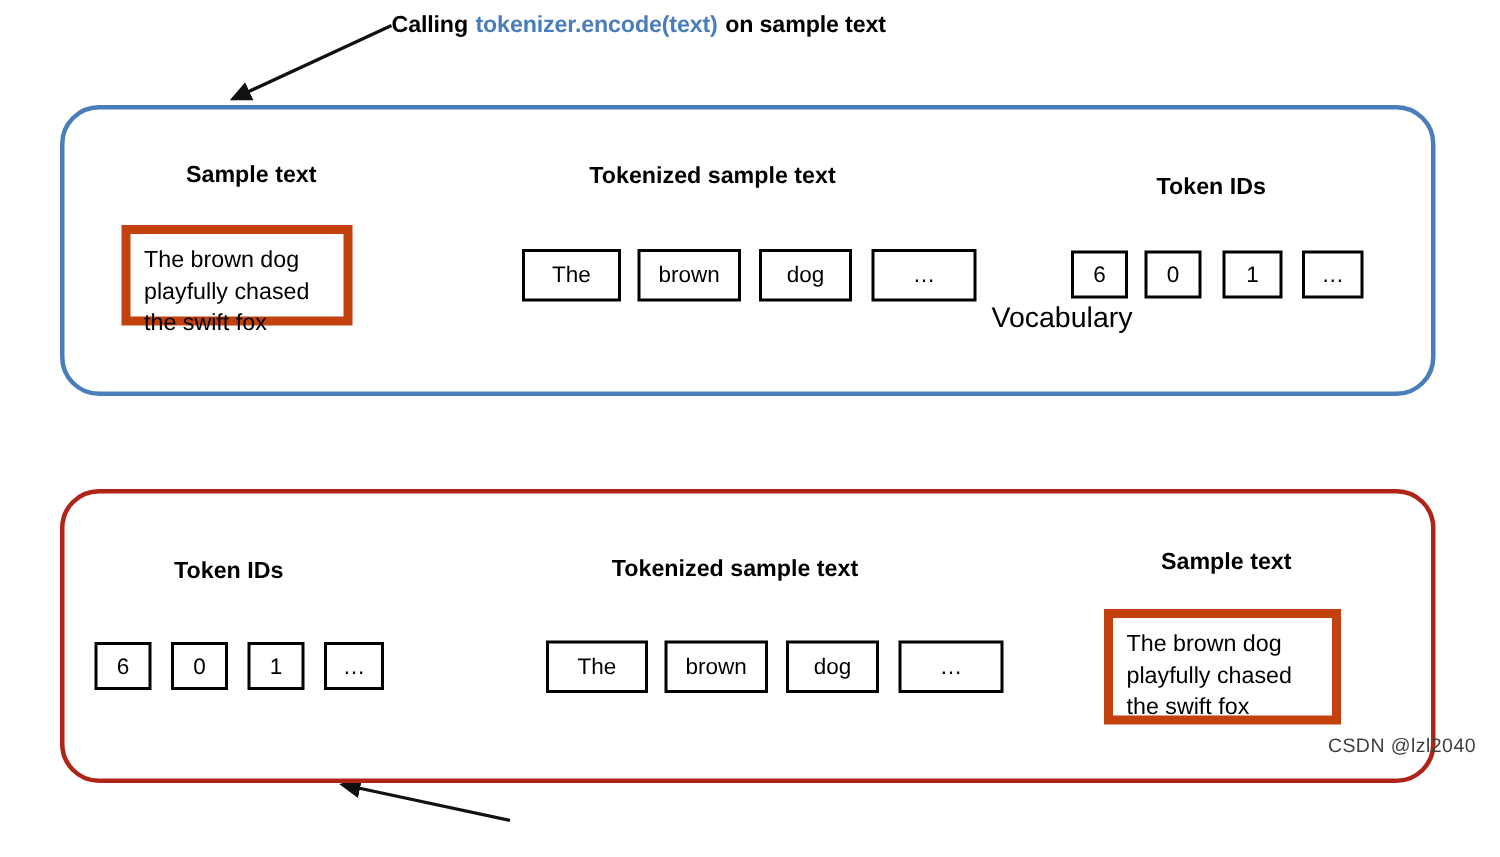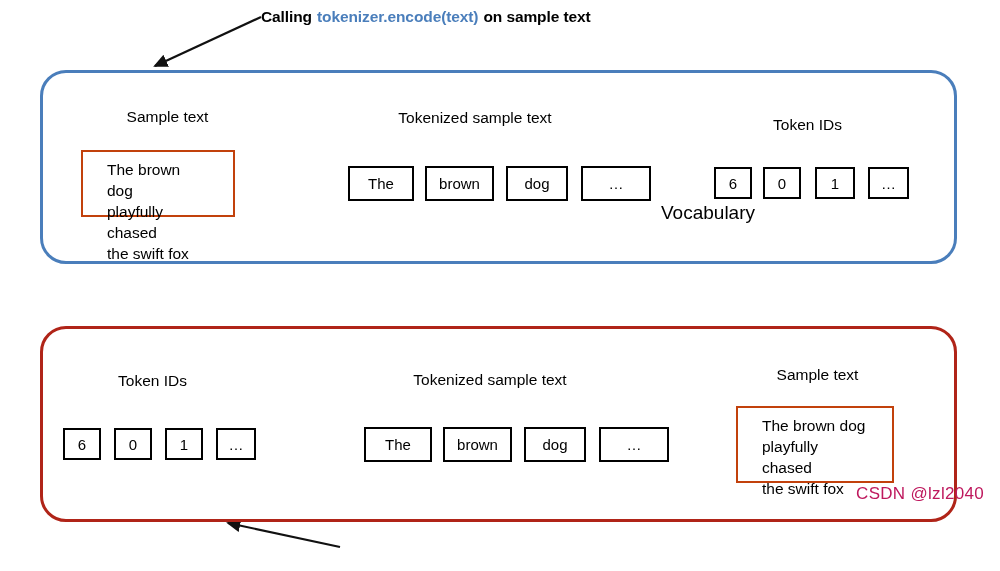--- a/index.html
+++ b/index.html
@@ -48,35 +48,35 @@
     white-space: nowrap;
     letter-spacing: -0.1px;
   }
   .caption .code-blue { color: #4a7ebb; }
   .caption .code-red  { color: #b02418; }
   .caption .sp { display: inline-block; width: 5px; }
 
   
   .heading {
     position: absolute;
-    font-weight: normal;
+    font-weight: bold;
     font-size: 15.5px;
     white-space: nowrap;
     text-align: center;
   }
 
   
   .textbox {
     position: absolute;
-    border: 2px solid #c2410c;
+    border: 6px solid #c2410c;
     background: #ffffff;
     box-sizing: border-box;
     font-size: 15.5px;
     line-height: 21px;
-    padding: 7px 24px;
+    padding: 7px 9px;
     white-space: pre-line;
   }
   .tokenbox {
     position: absolute;
     border: 2px solid #000000;
     background: #ffffff;
     box-sizing: border-box;
     font-size: 15px;
     display: flex;
     align-items: center;
@@ -102,22 +102,22 @@
     line-height: 20px;
     text-align: right;
     white-space: pre-line;
   }
 
   
   #watermark {
     position: absolute;
     right: 16px;
     bottom: 8px;
-    font-size: 17px;
-    color: #be185d;
+    font-size: 13px;
+    color: #404040;
     letter-spacing: 0.3px;
     white-space: nowrap;
   }
 
   .svg-layer {
     position: absolute;
     left: 0; top: 0;
     width: 1000px; height: 571px;
     pointer-events: none;
   }

